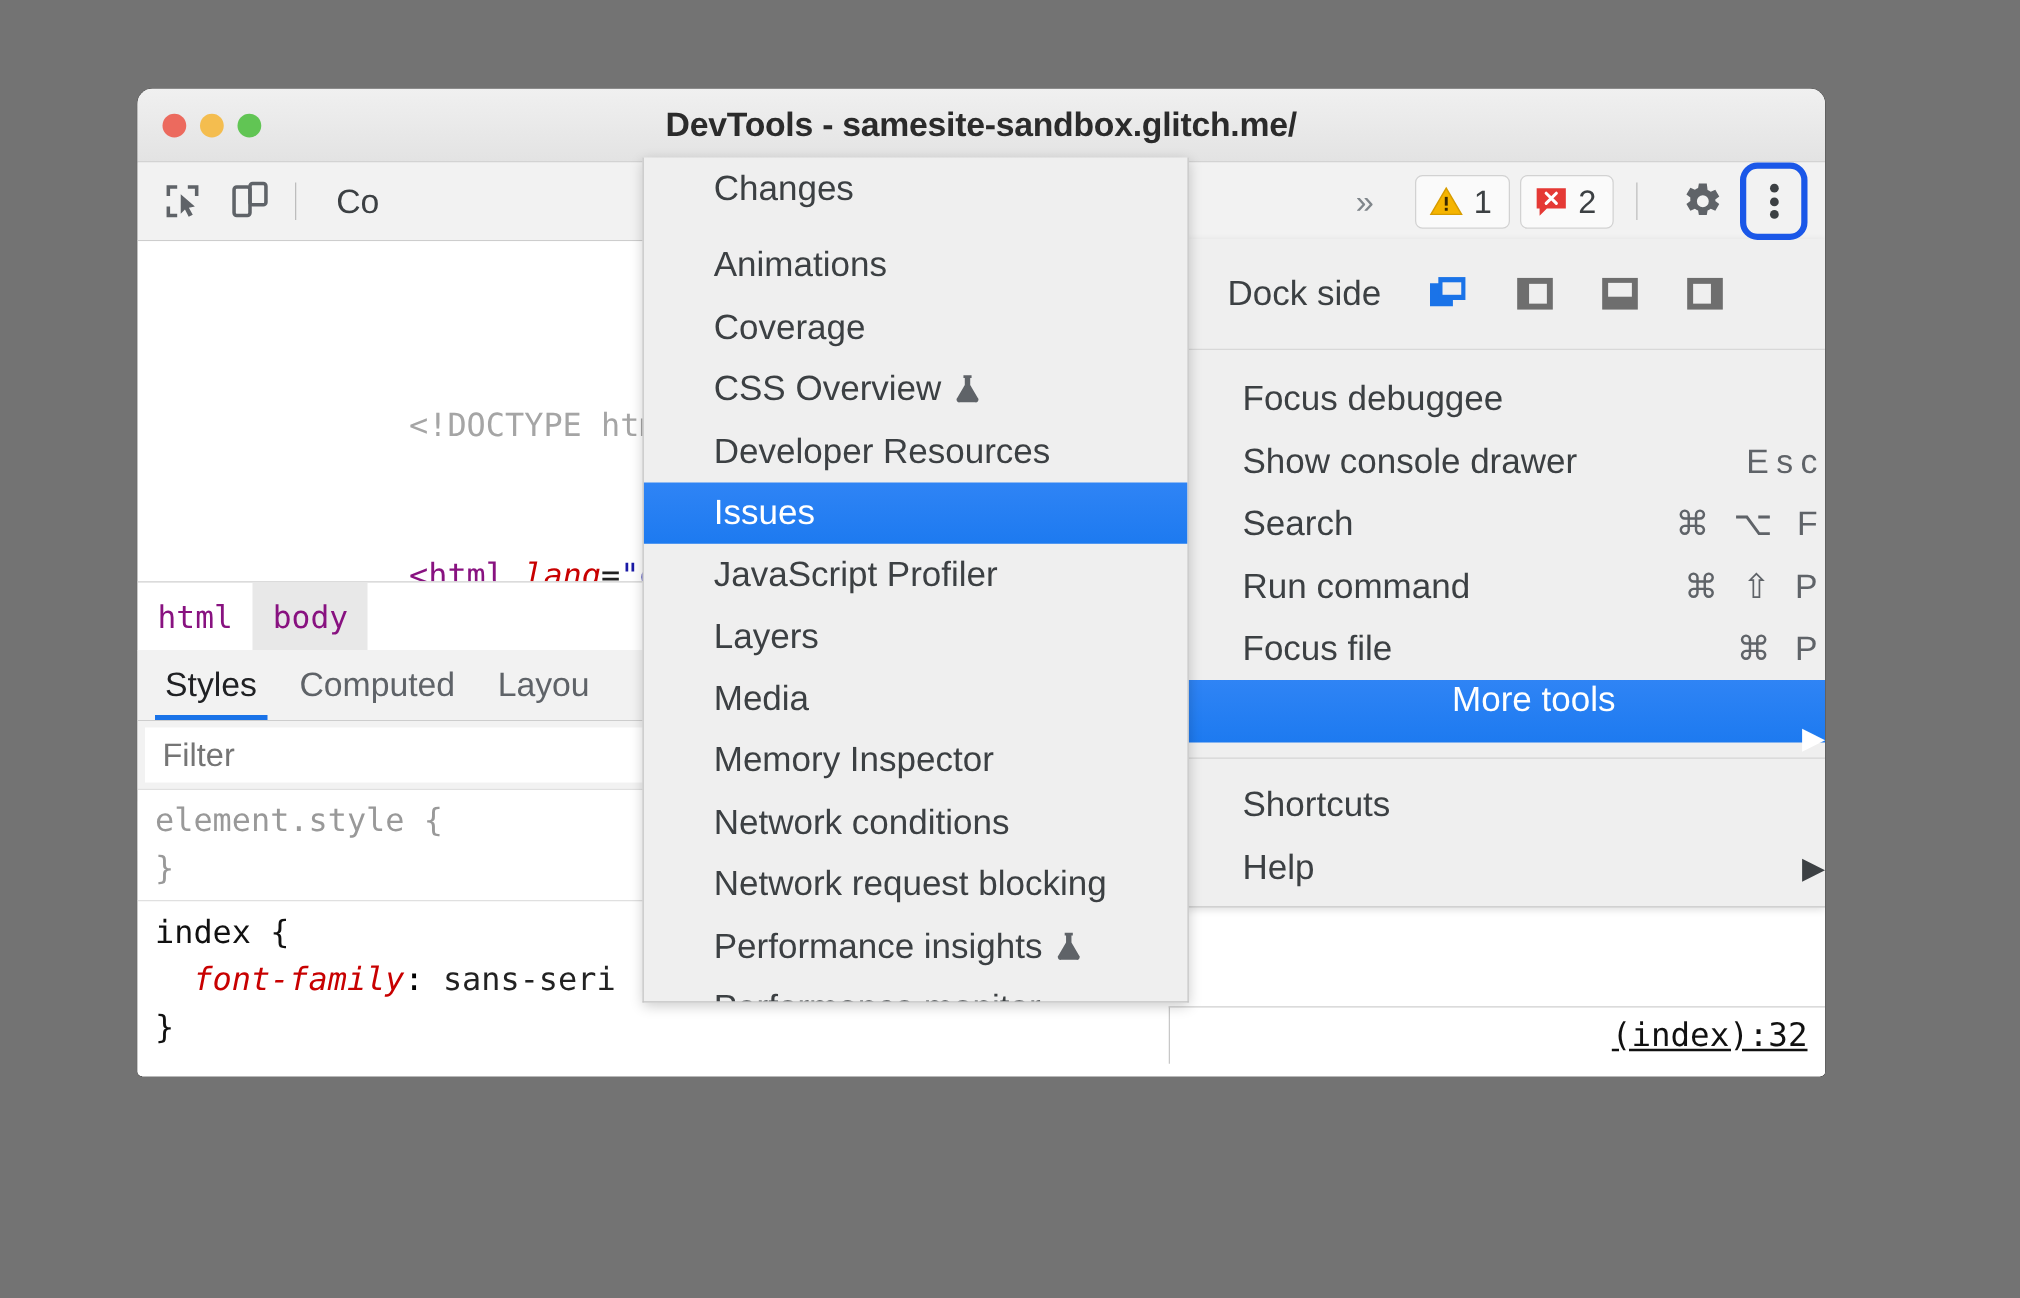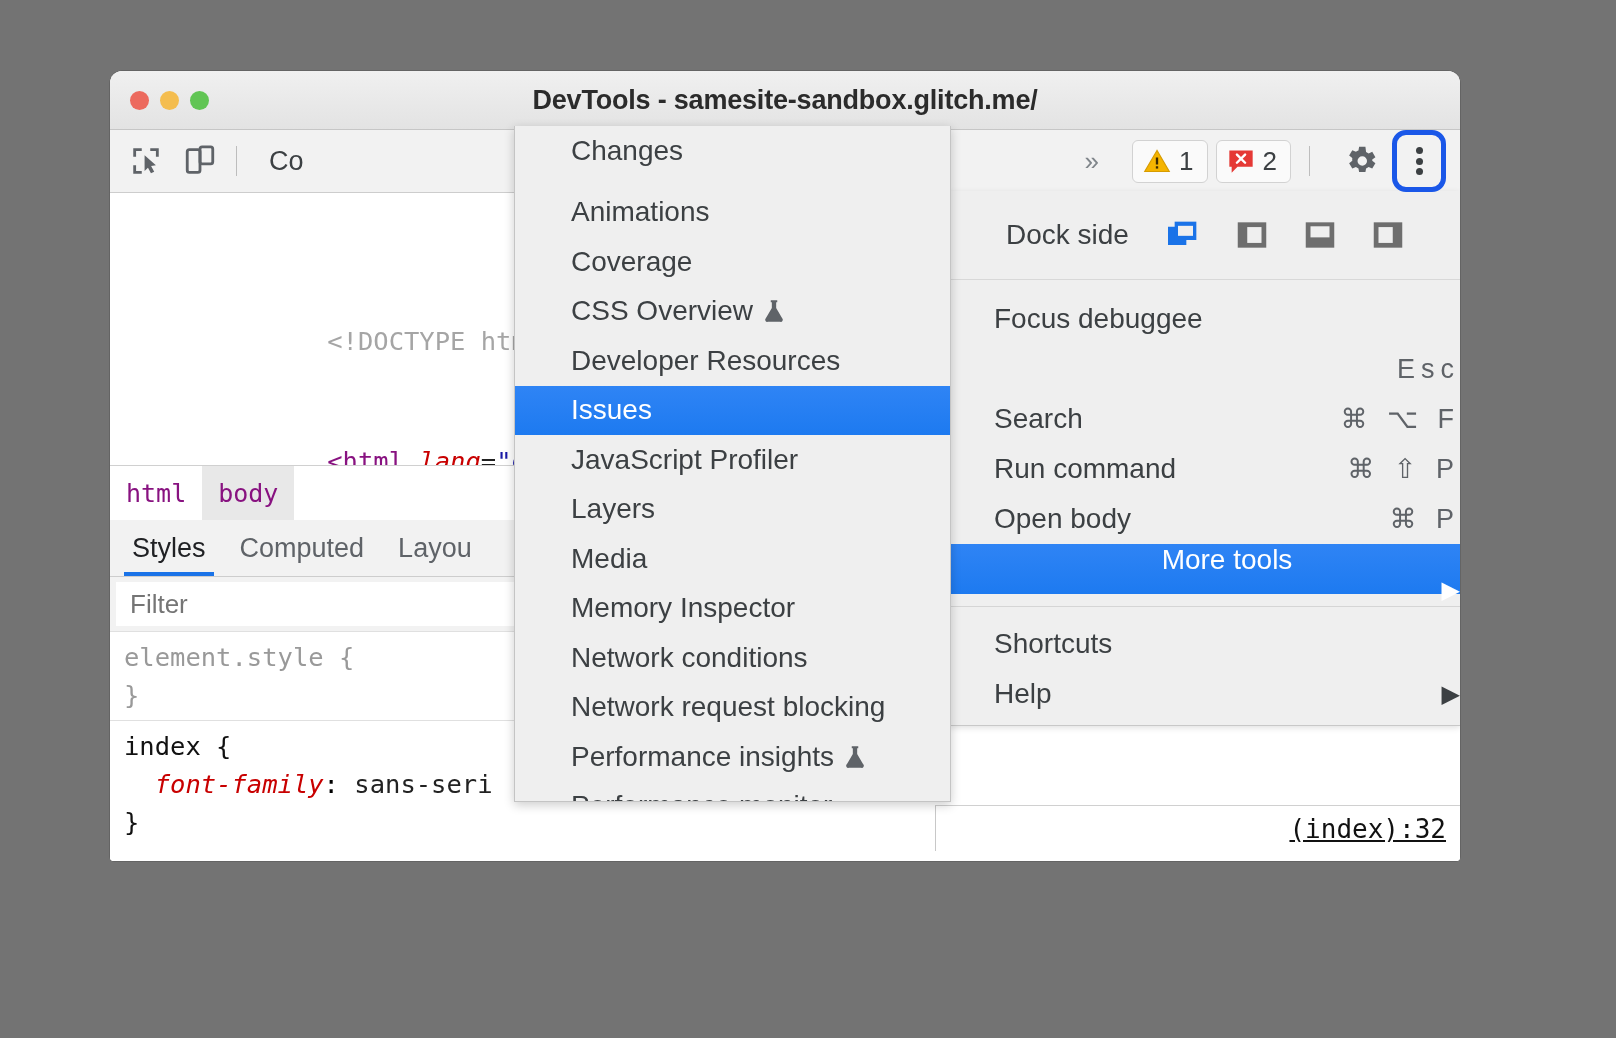--- a/index.html
+++ b/index.html
@@ -263,21 +263,21 @@
     background: #efefef;
     border-left: 1px solid #c8c8c8;
     border-bottom: 1px solid #c8c8c8;
     z-index: 40;
     box-shadow: 0 2px 6px rgba(0,0,0,0.12);
   }
   #dock-row {
     height: 88px;
     display: flex;
     align-items: center;
-    padding-left: 56px;
+    padding-left: 32px;
     border-bottom: 1px solid #d8d8d8;
   }
   #dock-label { font-size: 28px; color: #3c4043; }
   #dock-icons { display: flex; align-items: center; gap: 30px; margin-left: 34px; }
   .mitem {
     height: 50px;
     display: flex;
     align-items: center;
     padding-left: 44px;
     font-size: 28px;
@@ -499,32 +499,33 @@
             </svg>
           </span>
         </div>
       </div>
 
       <div style="padding:14px 0 6px 0;">
         <div class="mitem">
           <span>Focus debuggee</span>
         </div>
         <div class="mitem">
+          <span>Show console drawer</span>
           <span class="sc">Esc</span>
         </div>
         <div class="mitem">
           <span>Search</span>
           <span class="sc">⌘ ⌥ F</span>
         </div>
         <div class="mitem">
           <span>Run command</span>
           <span class="sc">⌘ ⇧ P</span>
         </div>
         <div class="mitem">
-          <span>Open body</span>
+          <span>Focus file</span>
           <span class="sc">⌘ P</span>
         </div>
         <div class="mitem sel">
           <span>More tools</span>
           <span class="arrow">▶</span>
         </div>
 
         <div class="msep"></div>
 
         <div class="mitem">

